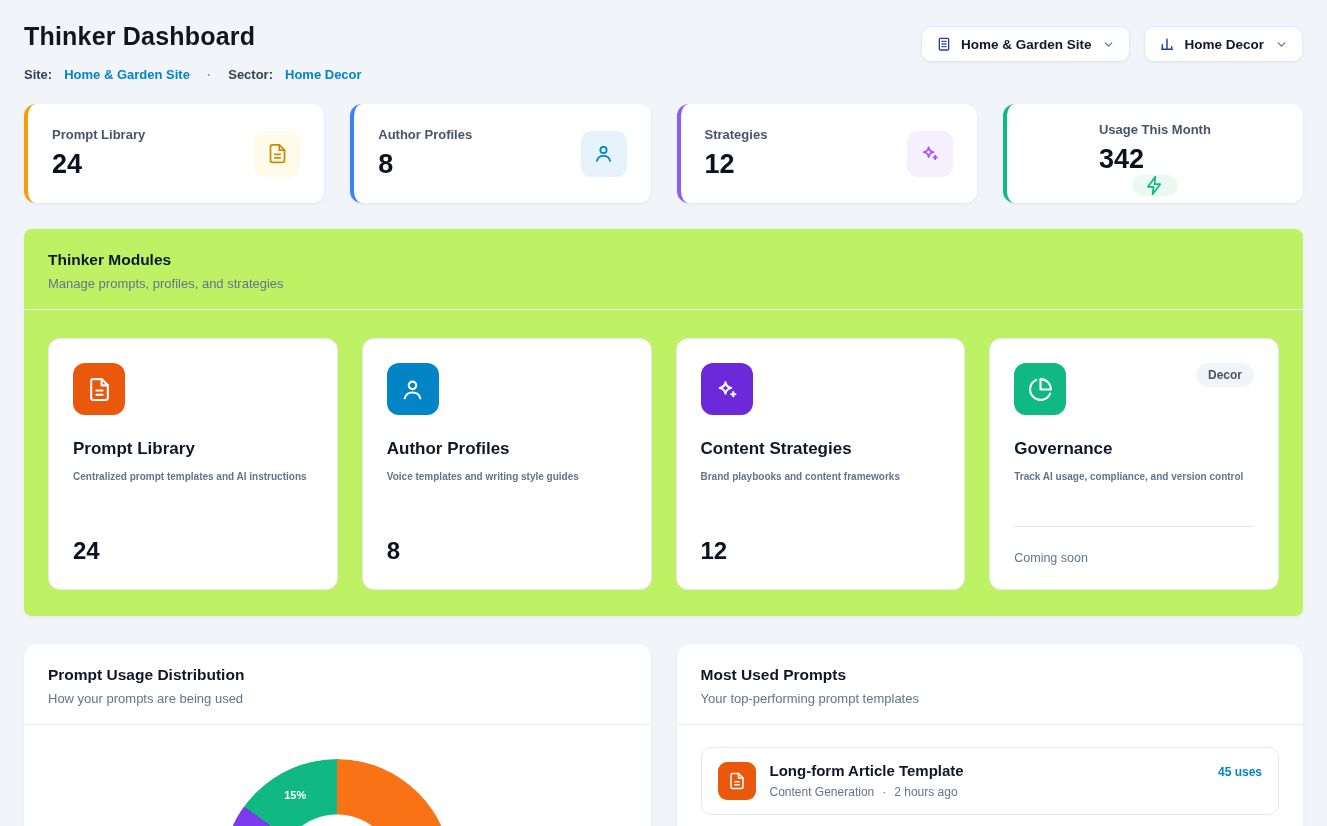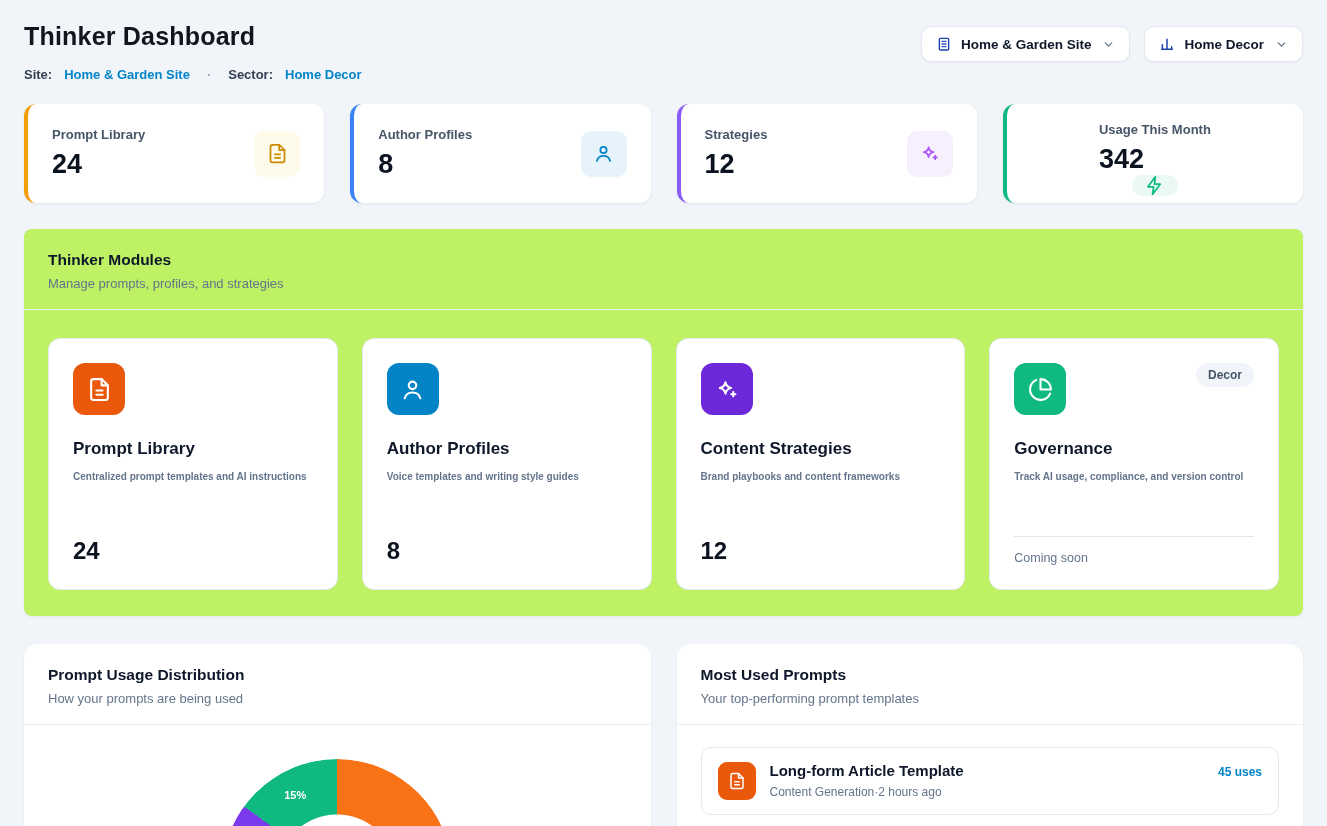--- a/index.html
+++ b/index.html
@@ -36,37 +36,37 @@
   .divider{height:1px;background:#e9eef4}
   .modules-grid{display:grid;grid-template-columns:repeat(4,1fr);gap:24px;padding:28px 24px 26px}
   .module-card{border:1px solid #e2e8f0;border-radius:12px;padding:24px;background:#fff;cursor:pointer;
     min-height:252px;display:flex;flex-direction:column}
   .module-top{display:flex;justify-content:space-between;align-items:flex-start}
   .module-icon{width:52px;height:52px;border-radius:12px;color:#fff;display:flex;align-items:center;justify-content:center}
   .soon-badge{background:#f1f5f9;color:#475569;font-size:12px;font-weight:700;border-radius:999px;padding:5px 12px}
   .module-title{font-size:17px;font-weight:700;margin-top:24px;color:#0f172a}
   .module-desc{font-size:10px;color:#64748b;margin-top:10px;line-height:1.55;font-weight:700}
   .module-count{font-size:24px;font-weight:800;margin-top:auto;padding-top:16px;color:#0b1220}
-  .module-footer{margin-top:auto;border-top:1px solid #e2e8f0;padding-top:14px;font-size:12.5px;color:#64748b;font-weight:500}
+  .module-footer{margin-top:auto;border-top:1px solid #e2e8f0;padding-top:24px;font-size:12.5px;color:#64748b;font-weight:500}
 
   
   .bottom-grid{display:grid;grid-template-columns:1fr 1fr;gap:26px}
   .panel{background:#fff;border-radius:14px;box-shadow:0 1px 3px rgba(16,24,40,.06);min-height:330px}
   .chart-area{position:relative}
   .donut{width:230px;height:230px;border-radius:50%;margin:34px auto 0;position:relative;
     -webkit-mask:radial-gradient(circle,transparent 59px,#000 60px);
     mask:radial-gradient(circle,transparent 59px,#000 60px)}
   .donut-label{position:absolute;left:62px;top:30px;color:#fff;font-size:11px;font-weight:700}
 
   .prompt-list{padding:22px 24px}
   .prompt-item{border:1px solid #e2e8f0;border-radius:10px;padding:14px 16px;display:flex;align-items:flex-start;gap:14px;cursor:pointer;background:#fff}
   .prompt-icon{width:38px;height:38px;border-radius:9px;background:#ea580c;color:#fff;display:flex;align-items:center;justify-content:center;flex:0 0 auto}
   .prompt-info{flex:1}
   .prompt-title{font-size:15px;font-weight:700;color:#0f172a}
-  .prompt-meta{font-size:12px;color:#64748b;margin-top:6px;font-weight:500;display:flex;align-items:center}
+  .prompt-meta{font-size:12px;color:#64748b;margin-top:6px;font-weight:500;display:flex;gap:8px;align-items:center}
   .prompt-uses{font-size:12px;font-weight:700;color:#0284c7;margin-top:3px}
   svg{display:block}
 </style>
 </head>
 <body>
 
 <div class="page">
 
   <header class="topbar">
     <div>

